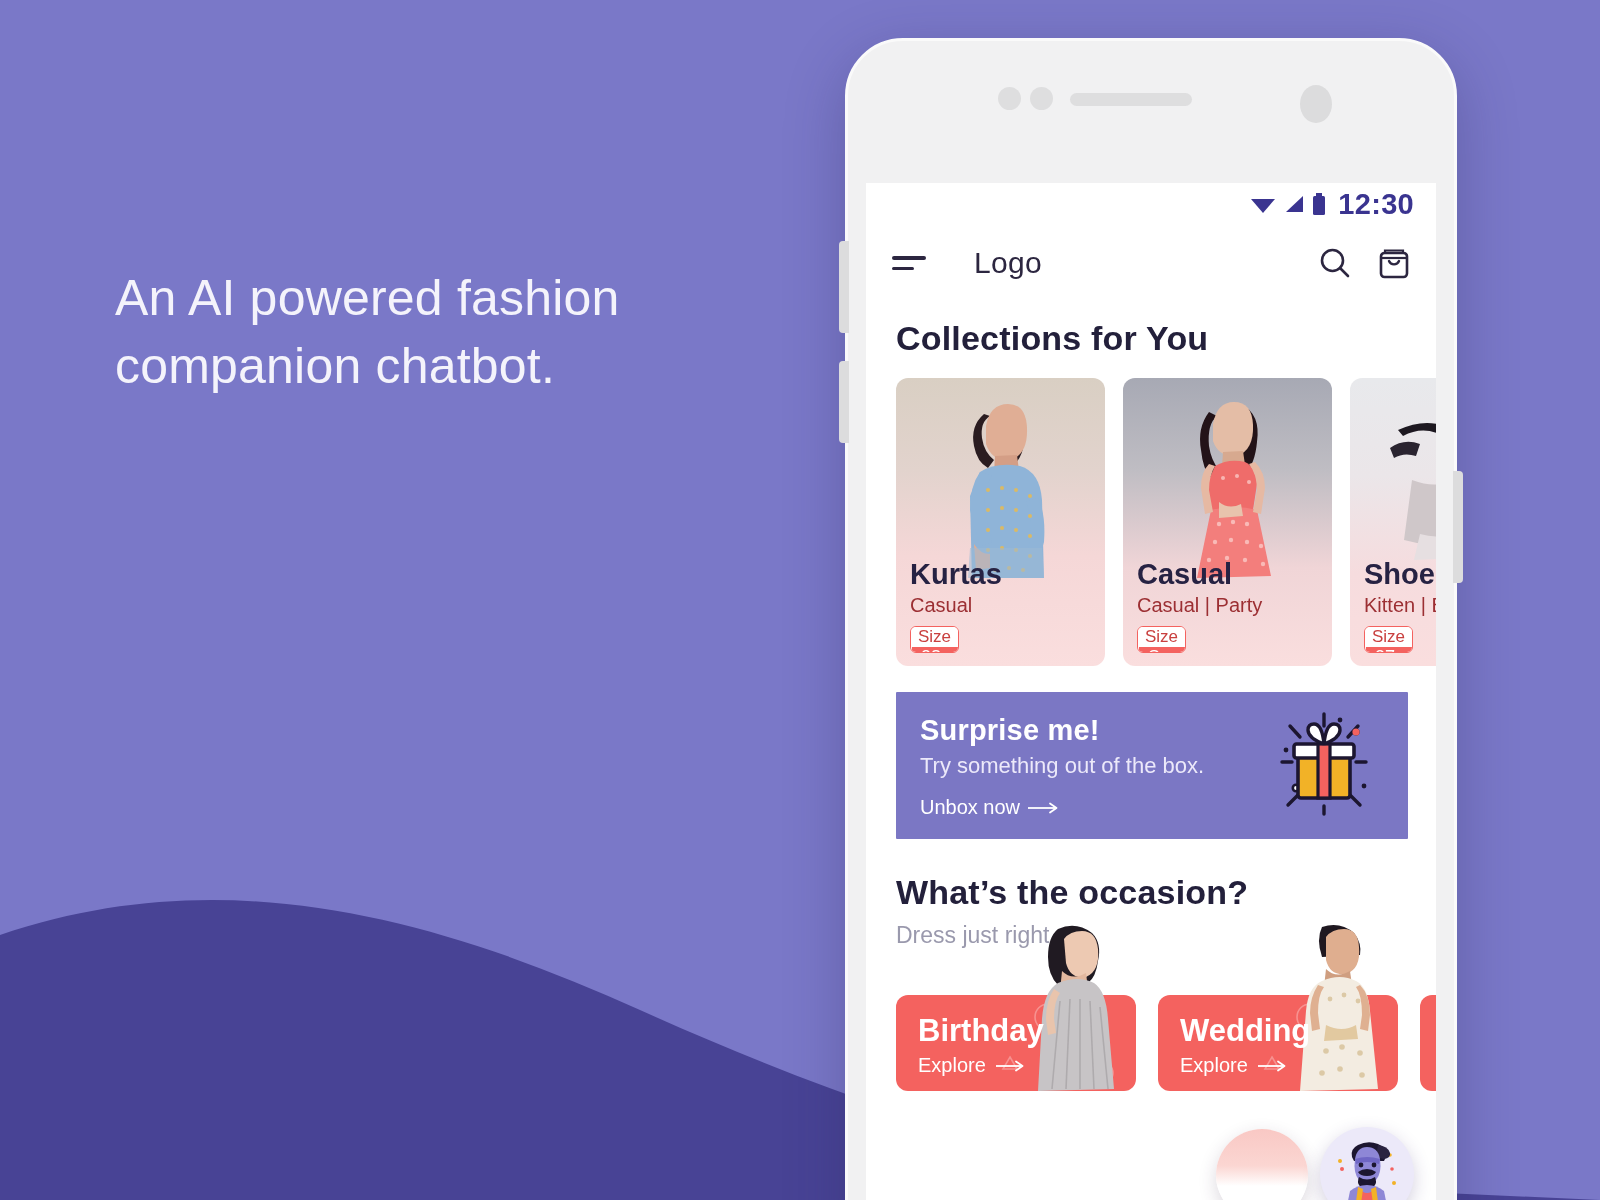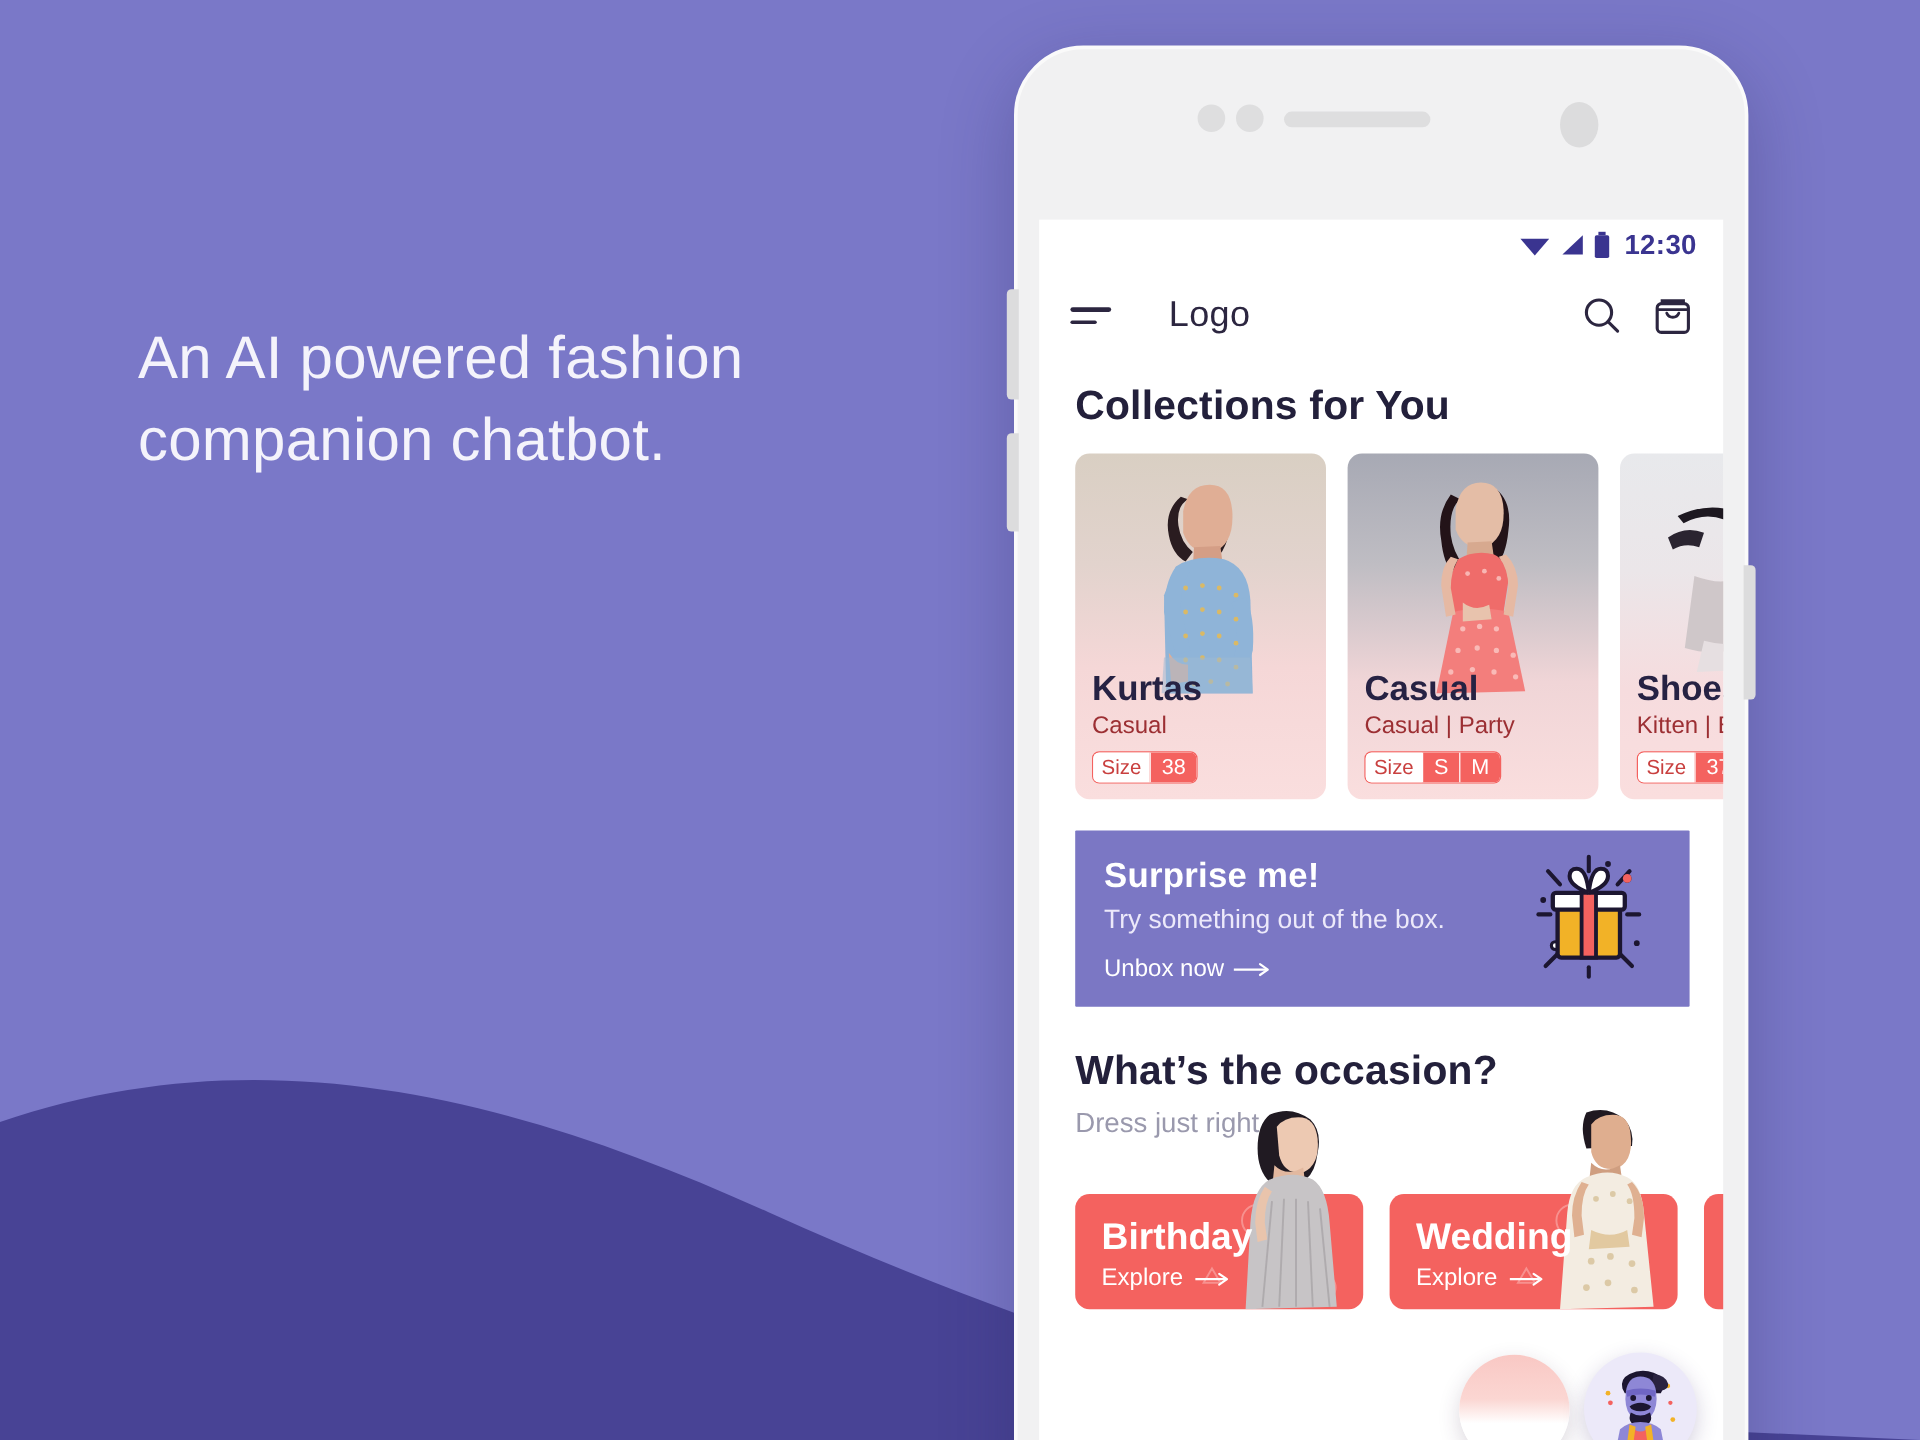--- a/index.html
+++ b/index.html
@@ -48,21 +48,21 @@
   .screen{
     position:absolute; left:18px; top:142px; right:18px; bottom:0;
     background:#ffffff; overflow:hidden;
   }
 
   
   .statusbar{
     height:42px; display:flex; align-items:center; justify-content:flex-end;
     padding:0 22px; gap:7px;
   }
-  .sb-time{ font-size:23px; font-weight:bold; color:#3a3490; margin-left:5px; letter-spacing:.3px;}
+  .sb-time{ font-size:29px; font-weight:bold; color:#3a3490; margin-left:5px; letter-spacing:.3px;}
 
   
   .appbar{ height:76px; display:flex; align-items:center; padding:0 26px; }
   .hamburger{ width:34px; display:flex; flex-direction:column; gap:7px; cursor:pointer;}
   .hamburger i{ display:block; height:3.5px; background:#2c2640; border-radius:2px;}
   .hamburger i:nth-child(1){ width:34px;}
   .hamburger i:nth-child(2){ width:22px;}
   .logo{ margin-left:48px; font-size:30px; color:#2c2640; font-weight:400; letter-spacing:.3px;}
   .appbar-sp{ flex:1;}
   .icon-btn{ margin-left:26px; cursor:pointer; display:flex; align-items:center;}
@@ -82,21 +82,21 @@
     position:relative; background:linear-gradient(180deg,#d9cfc3 0%,#e2d3cd 32%,#f5d7d7 62%,#fadede 100%);
   }
   .coll-card.c2{ background:linear-gradient(180deg,#a7a9b4 0%,#bfbdc3 32%,#f0d5d7 66%,#fadede 100%); }
   .coll-card.c3{ background:linear-gradient(180deg,#e8e9ec 0%,#ebe6e9 34%,#f6dcde 68%,#fadede 100%); }
   .coll-photo{ position:absolute; left:0; right:0; top:0; height:200px; }
   .coll-meta{ position:absolute; left:14px; bottom:13px; right:10px;}
   .coll-name{ font-size:29px; font-weight:bold; color:#262243; line-height:1.05;}
   .coll-tag{ font-size:20px; color:#9c2f33; margin-top:5px; white-space:nowrap;}
   .size-pill{
     margin-top:9px; display:inline-flex; align-items:stretch; height:27px;
-    border:1.6px solid #f4625f; border-radius:6px; overflow:hidden; background:#fff;
+    border:1.6px solid #f4625f; border-radius:6px; overflow:hidden; background:#fff;flex-direction:column;
   }
   .size-lbl{ font-size:17px; color:#c9403f; padding:0 7px; display:flex; align-items:center; background:#fff;}
   .size-val{
     font-size:18px; color:#fff; background:#f4625f; padding:0 9px;
     display:flex; align-items:center; border-left:1.4px solid #fff;
   }
 
   
   .banner{
     margin:26px 28px 0 30px; background:#7b77c4; border-radius:1px;

